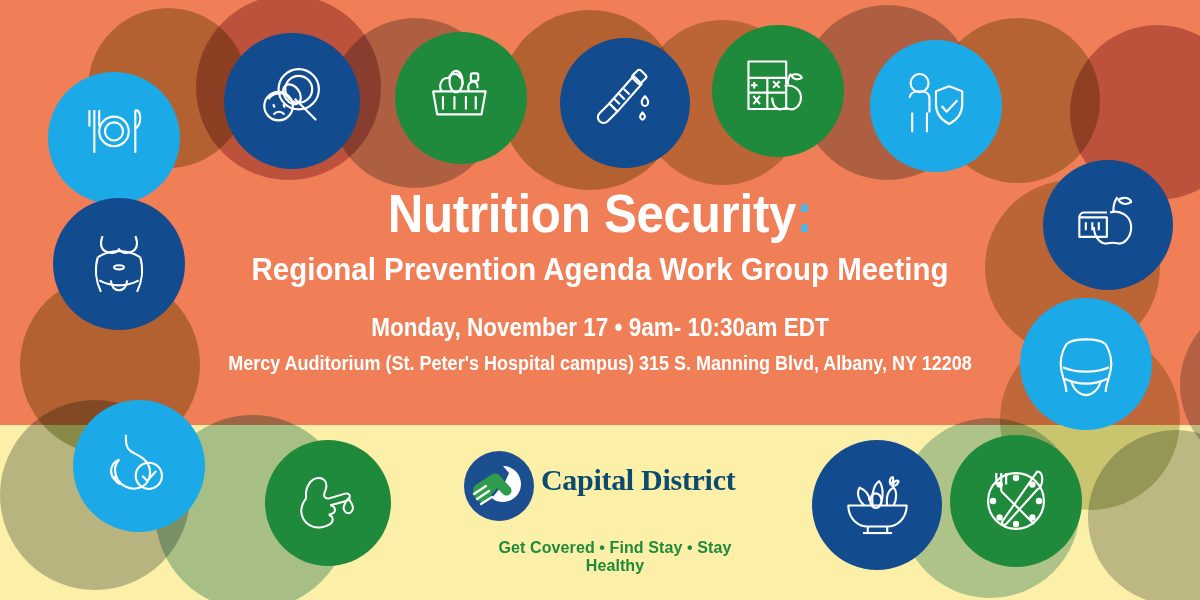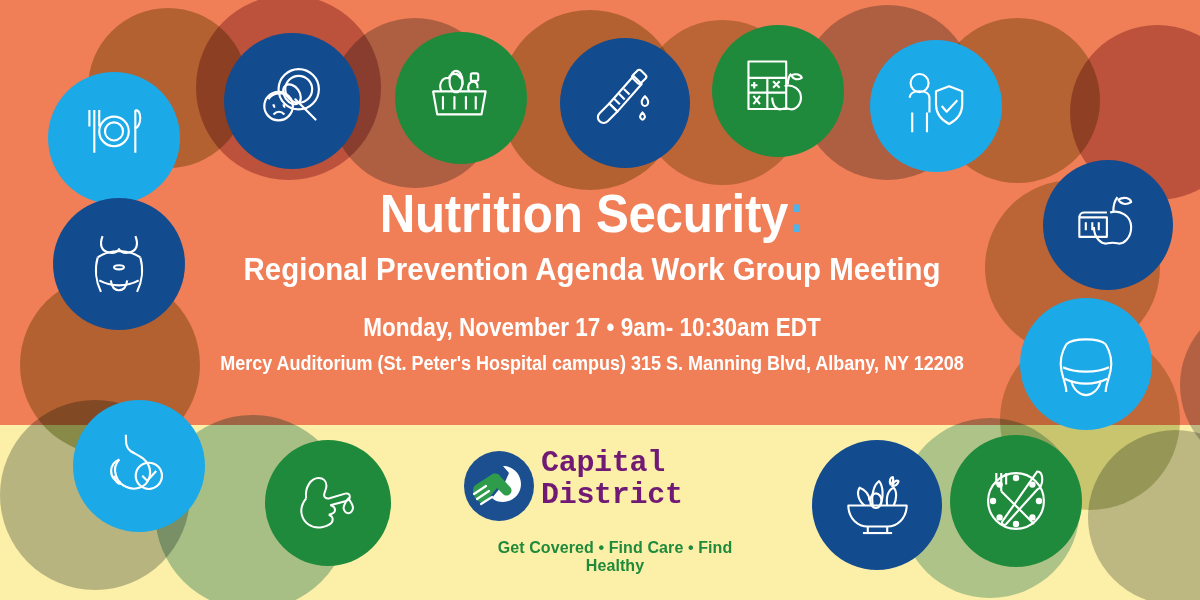--- a/index.html
+++ b/index.html
@@ -10,21 +10,21 @@
 
   .band-top    { position:absolute; left:0; top:0;    width:1200px; height:425px; background:#F07E56; }
   .band-bottom { position:absolute; left:0; top:425px;width:1200px; height:175px; background:#FCF0A8; }
 
   .blob { position:absolute; border-radius:50%; mix-blend-mode:multiply; }
 
   .icon-circle { position:absolute; border-radius:50%; display:flex;
                  align-items:center; justify-content:center; }
   .icon-circle svg { display:block; }
 
-  .text-block { position:absolute; left:0; top:186px; width:1184px; text-align:center; z-index:40; }
+  .text-block { position:absolute; left:8px; top:186px; width:1184px; text-align:center; z-index:40; }
 
   .title {
     font-family:"Liberation Sans Narrow","Liberation Sans",sans-serif;
     font-weight:700; font-size:53px; line-height:1.04; color:#FFFFFF;
     letter-spacing:-0.3px; transform:scaleX(0.93); transform-origin:center;
   }
   .title .colon { color:#4FB3E8; }
   .subtitle {
     font-family:"Liberation Sans Narrow","Liberation Sans",sans-serif;
     font-weight:700; font-size:32px; line-height:1.2; color:#FFFFFF;
@@ -42,22 +42,22 @@
   }
 
   .logo { position:absolute; left:455px; top:446px; width:300px; height:120px; z-index:45; }
   .logo-mark { position:absolute; left:8px; top:4px; width:72px; height:72px; }
   .logo-words { position:absolute; left:86px; top:0px; width:214px; }
   .logo-l1 {
     font-family:"Liberation Serif", serif; font-weight:700; font-size:42px;
     color:#1B4F8F; line-height:1.0; letter-spacing:-0.5px;
   }
   .logo-l2 {
-    font-family:Liberation Mono, monospace; font-weight:700; font-size:30px;
-    color:#701a75; line-height:1.05; margin-top:2px; letter-spacing:-0.3px;
+    font-family:Liberation Serif, serif; font-weight:700; font-size:30px;
+    color:#0c4a6e; line-height:1.05; margin-top:18px; letter-spacing:-0.3px;
   }
   .logo-tag {
     position:absolute; left:20px; top:93px; width:280px; text-align:center;
     font-family:"Liberation Sans Narrow","Liberation Sans",sans-serif;
     font-weight:700; font-size:16px; color:#1F8A3B; letter-spacing:0.1px;
   }
 </style>
 </head>
 <body>
 
@@ -244,16 +244,16 @@
         <path d="M40 16c10 0 18 8 18 18s-8 18-18 18c-4 0-8-1-11-4l13-16 4-9z" fill="#FFFFFF"></path>
         <path d="M10 40c0-3 2-5 4-6l14-9c3-2 7-2 9 1l10 11c2 2 2 5 0 7-2 2-5 2-7 0l-6-6-10 12c-2 3-6 3-9 1l-3-3c-1-2-2-5-2-8z" fill="#2E9C4A"></path>
         <path d="M11 44l12-8" stroke="#FFFFFF" stroke-width="2.2" fill="none" stroke-linecap="round"></path>
         <path d="M14 49l12-8" stroke="#FFFFFF" stroke-width="2.2" fill="none" stroke-linecap="round"></path>
         <path d="M18 54l11-7" stroke="#FFFFFF" stroke-width="2.2" fill="none" stroke-linecap="round"></path>
       </svg>
     </div>
     <div class="logo-words">
       <div class="logo-l2">Capital District</div>
     </div>
-    <div class="logo-tag">Get Covered • Find Care • Find Healthy</div>
+    <div class="logo-tag">Get Covered • Find Stay • Stay Healthy</div>
   </div>
 
 </div>
 
 </body></html>

